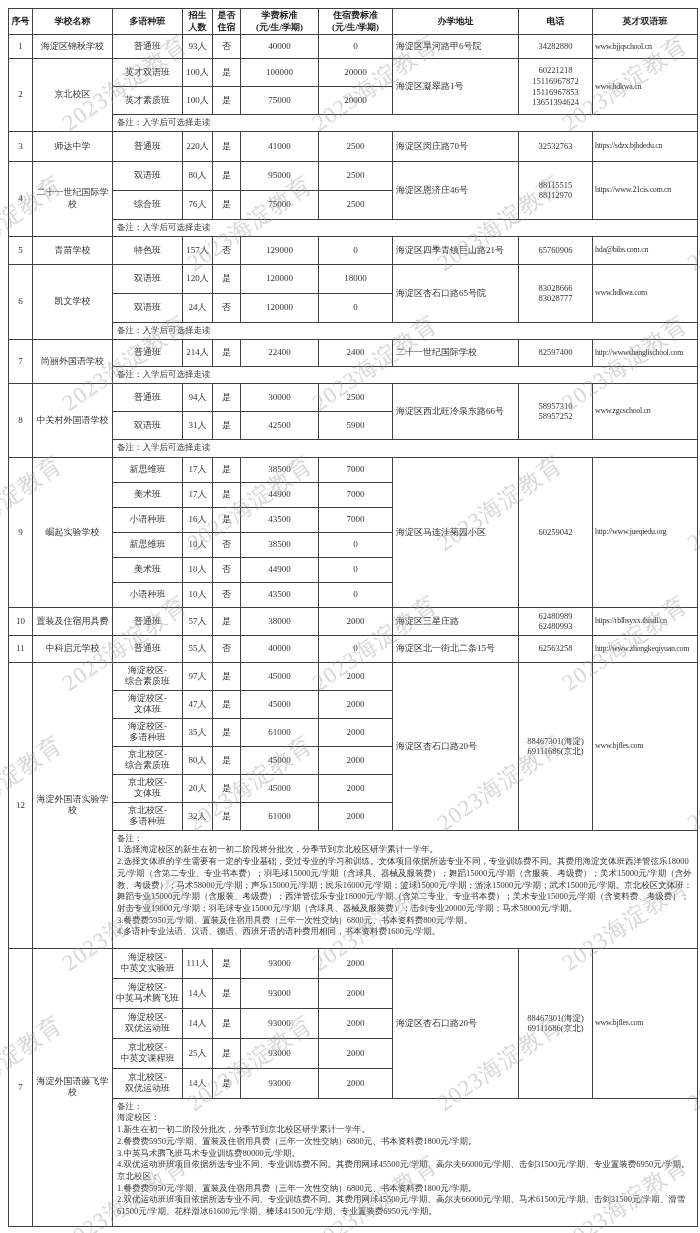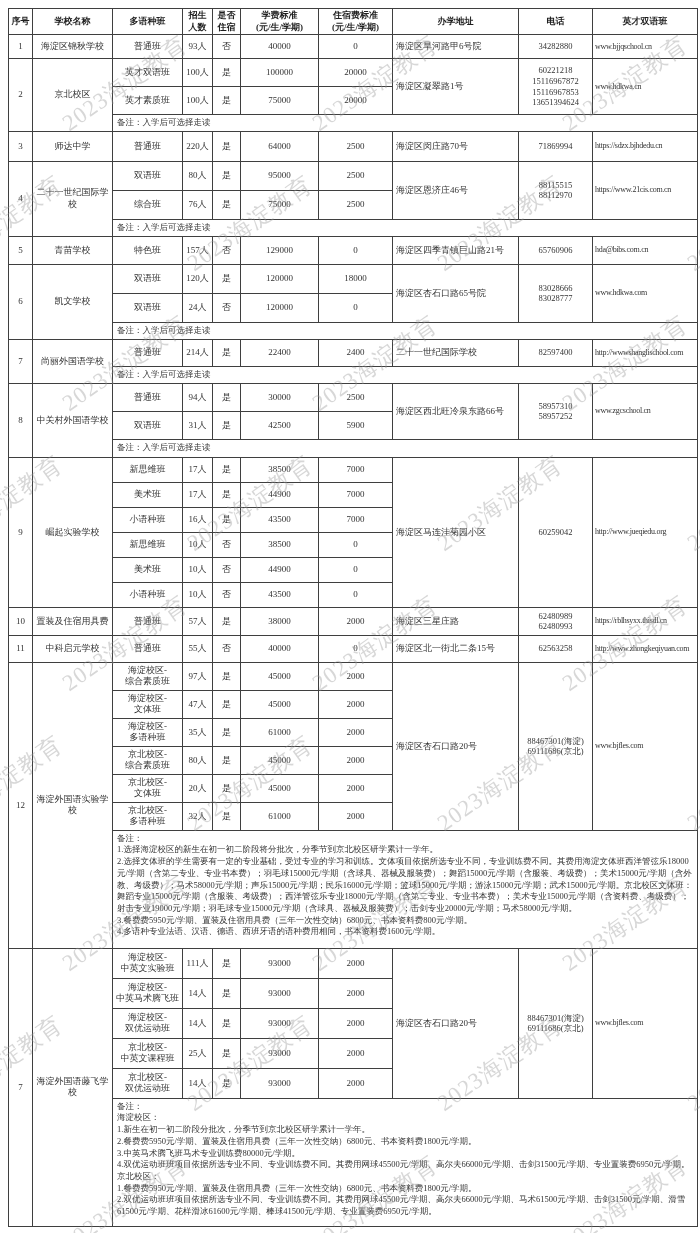--- a/index.html
+++ b/index.html
@@ -110,24 +110,24 @@
         </tr>
         <tr style="height: 16px;">
           <td colspan="8" class="note">备注：入学后可选择走读</td>
         </tr>
         <tr style="height: 30px;">
           <td>3</td>
           <td>师达中学</td>
           <td>普通班</td>
           <td>220人</td>
           <td>是</td>
-          <td>64000</td>
+          <td>41000</td>
           <td>2500</td>
           <td class="addr">海淀区闵庄路70号</td>
-          <td class="phone">71869994</td>
+          <td class="phone">32532763</td>
           <td class="web">https://sdzx.bjhdedu.cn</td>
         </tr>
         <tr style="height: 29px;">
           <td rowspan="3">4</td>
           <td rowspan="3">二十一世纪国际学校</td>
           <td>双语班</td>
           <td>80人</td>
           <td>是</td>
           <td>95000</td>
           <td>2500</td>

